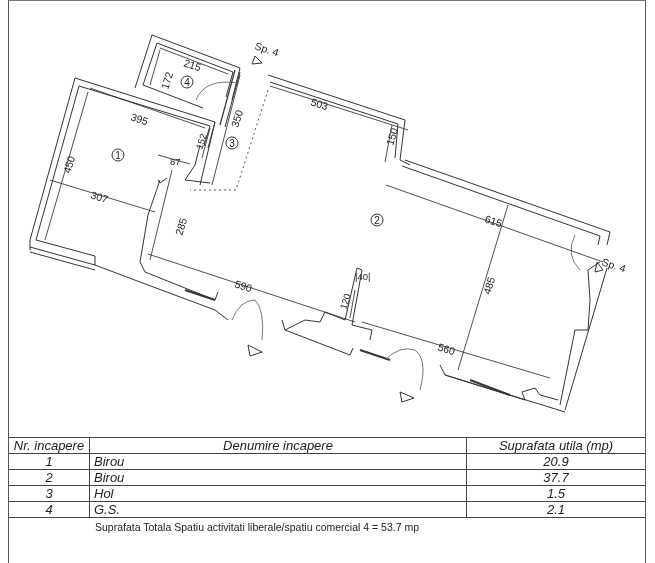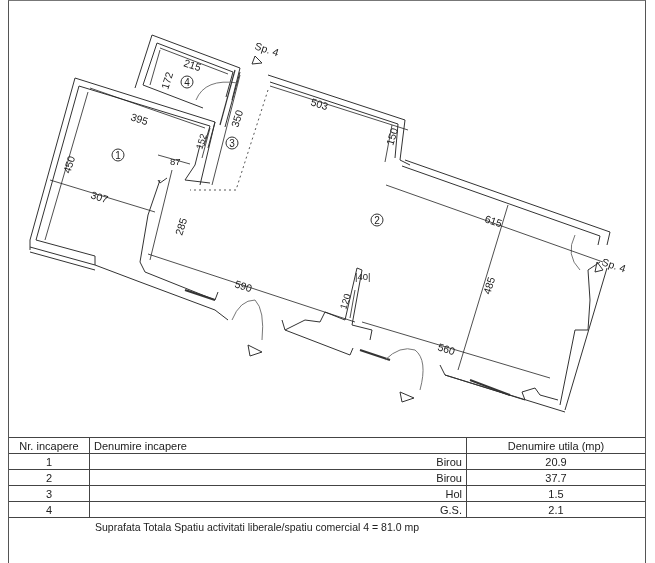--- a/index.html
+++ b/index.html
@@ -3,26 +3,26 @@
 <meta charset="utf-8">
 <style>
   html, body { margin:0; padding:0; background:#ffffff; }
   body { width:655px; height:563px; position:relative; overflow:hidden;
          font-family:"Liberation Sans", sans-serif; color:#222; }
   .frame { position:absolute; left:8px; top:0; width:638px; height:563px;
            border-left:1px solid #555; border-right:1px solid #555; border-top:1px solid #777; box-sizing:border-box; }
   .plan { position:absolute; left:8px; top:0; width:638px; height:437px; }
   .plan svg { width:100%; height:100%; }
   .plan text { font-family:"Liberation Sans", sans-serif; fill:#222; }
-  table.rooms { position:absolute; left:9px; top:437px; width:636px; border-collapse:collapse; font-size:11px; }
+  table.rooms { position:absolute; left:9px; top:437px; width:636px; border-collapse:collapse; font-size:13px;font-style:italic; }
   table.rooms th, table.rooms td { border-top:1px solid #444; border-bottom:1px solid #444; height:15px; padding:0 4px; font-weight:normal; }
   table.rooms th { height:15px; }
   table.rooms .c1 { width:72px; text-align:center; border-right:1px solid #444; }
-  table.rooms .c2 { width:368px; text-align:right; border-right:1px solid #444; }
-  table.rooms th.c2 { text-align:left; }
+  table.rooms .c2 { width:368px; text-align:left; border-right:1px solid #444; }
+  table.rooms th.c2 { text-align:center; }
   table.rooms .c3 { text-align:center; }
   .totals { position:absolute; left:95px; top:521px; font-size:10.5px; line-height:13px; }
 </style>
 </head>
 <body>
 
 <div class="frame"></div>
 
 <div class="plan">
   <svg viewBox="8 0 638 437" xmlns="http://www.w3.org/2000/svg" stroke="#333" fill="none" stroke-width="1">
@@ -139,21 +139,21 @@
       <text x="187" y="85.5">4</text>
     </g>
   </svg>
 </div>
 
 <table class="rooms">
   <thead>
     <tr>
       <th class="c1">Nr. incapere</th>
       <th class="c2">Denumire incapere</th>
-      <th class="c3">Denumire utila (mp)</th>
+      <th class="c3">Suprafata utila (mp)</th>
     </tr>
   </thead>
   <tbody>
     <tr>
       <td class="c1">1</td>
       <td class="c2">Birou</td>
       <td class="c3">20.9</td>
     </tr>
     <tr>
       <td class="c1">2</td>
@@ -167,14 +167,14 @@
     </tr>
     <tr>
       <td class="c1">4</td>
       <td class="c2">G.S.</td>
       <td class="c3">2.1</td>
     </tr>
   </tbody>
 </table>
 
 <div class="totals">
-  <div>Suprafata Totala Spatiu activitati liberale/spatiu comercial 4 = 81.0 mp</div>
+  <div>Suprafata Totala Spatiu activitati liberale/spatiu comercial 4 = 53.7 mp</div>
 </div>
 
 </body></html>

